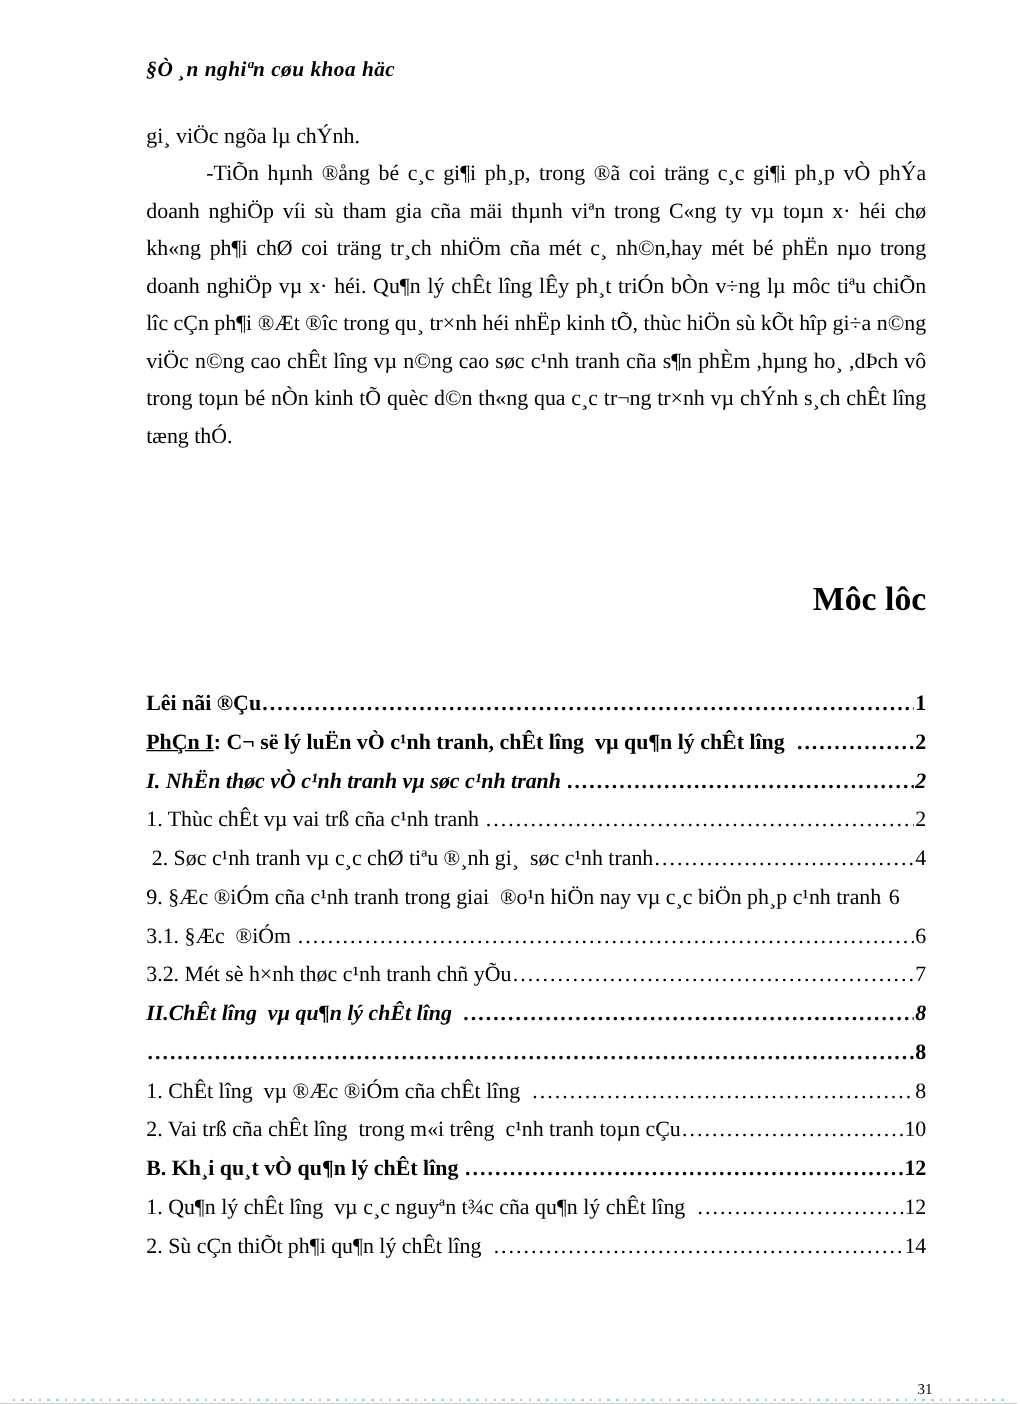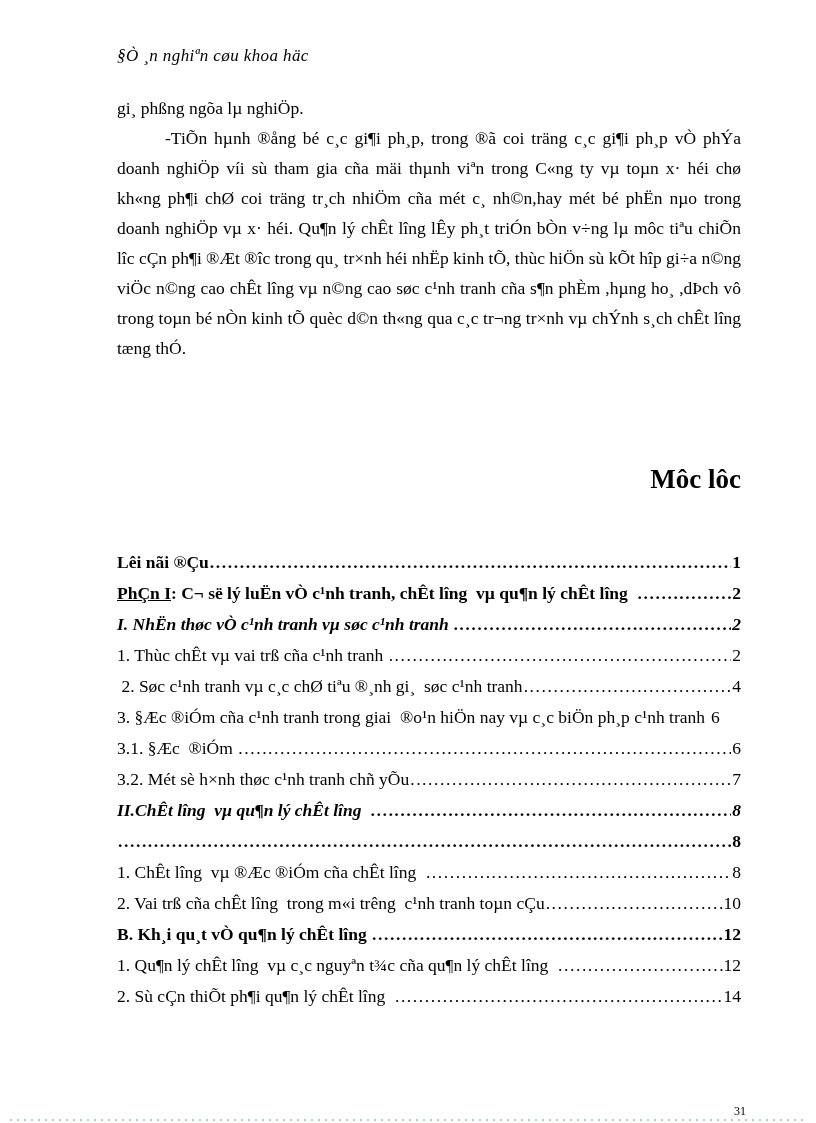--- a/index.html
+++ b/index.html
@@ -7,21 +7,21 @@
     position:relative;
     width:816px; height:1123px;
     margin:0 auto;
     background:#ffffff;
     color:#000000;
     font-family:"Liberation Serif", serif;
     overflow:hidden;
   }
   .doc-header {
     position:absolute; left:117px; top:46px;
-    font-size:17px; font-weight:normal; font-style:italic;
+    font-size:17px; font-weight:bold; font-style:italic;
     letter-spacing:0.4px;
   }
   .body-text {
     position:absolute; left:117px; top:93px; width:624px;
     font-size:17.5px; line-height:30px;
     text-align:justify;
   }
   .body-text p { margin:0; }
   .para-indent { text-indent:48px; }
   .toc-heading {
@@ -58,21 +58,21 @@
   }
 </style>
 </head>
 <body>
 
 <div class="page">
 
   <div class="doc-header">§Ò ¸n nghiªn cøu khoa häc</div>
 
   <div class="body-text">
-    <p>gi¸ phßng ngõa lµ nghiÖp.</p>
+    <p>gi¸ viÖc ngõa lµ chÝnh.</p>
     <p class="para-indent">-TiÕn hµnh ®ång bé c¸c gi¶i ph¸p, trong ®ã coi träng c¸c gi¶i ph¸p vÒ phÝa doanh nghiÖp víi sù tham gia cña mäi thµnh viªn trong C«ng ty vµ toµn x· héi chø kh«ng ph¶i chØ coi träng tr¸ch nhiÖm cña mét c¸ nh©n,hay mét bé phËn nµo trong doanh nghiÖp vµ x· héi. Qu¶n lý chÊt lîng  lÊy ph¸t triÓn bÒn v÷ng lµ môc tiªu chiÕn lîc  cÇn ph¶i ®Æt ®îc  trong qu¸ tr×nh héi nhËp kinh tÕ, thùc hiÖn sù kÕt hîp gi÷a n©ng viÖc n©ng cao chÊt lîng  vµ n©ng cao søc c¹nh tranh cña s¶n phÈm ,hµng ho¸ ,dÞch vô trong toµn bé nÒn kinh tÕ quèc d©n th«ng qua c¸c tr¬ng  tr×nh vµ chÝnh s¸ch chÊt lîng  tæng thÓ.</p>
   </div>
 
   <div class="toc-heading">Môc lôc</div>
 
   <div class="toc">
 
     <div class="toc-row b">
       <span class="toc-label">Lêi nãi ®Çu</span>
       <span class="toc-leader"></span>
@@ -97,21 +97,21 @@
       <span class="toc-page">2</span>
     </div>
 
     <div class="toc-row">
       <span class="toc-label"> 2. Søc c¹nh tranh vµ c¸c chØ tiªu ®¸nh gi¸  søc c¹nh tranh</span>
       <span class="toc-leader"></span>
       <span class="toc-page">4</span>
     </div>
 
     <div class="toc-row noleader">
-      <span class="toc-label">3. §Æc ®iÓm cña c¹nh tranh trong giai  ®o¹n hiÖn nay vµ c¸c biÖn ph¸p c¹nh tranh</span>
+      <span class="toc-label">9. §Æc ®iÓm cña c¹nh tranh trong giai  ®o¹n hiÖn nay vµ c¸c biÖn ph¸p c¹nh tranh</span>
       <span class="toc-page">6</span>
     </div>
 
     <div class="toc-row">
       <span class="toc-label">3.1. §Æc  ®iÓm </span>
       <span class="toc-leader"></span>
       <span class="toc-page">6</span>
     </div>
 
     <div class="toc-row">

